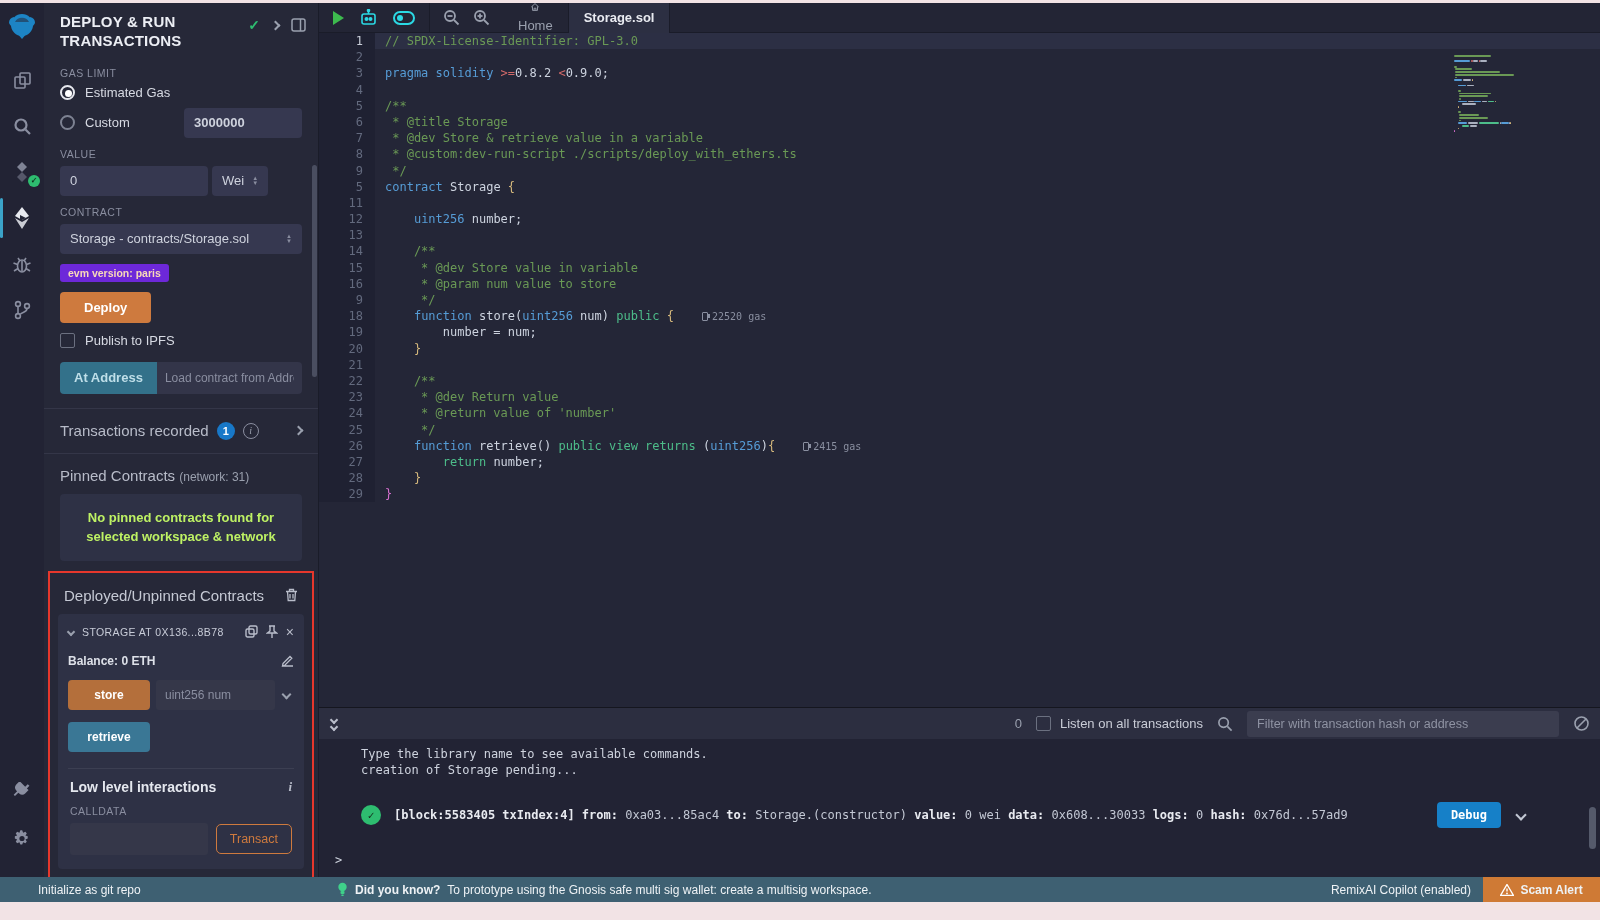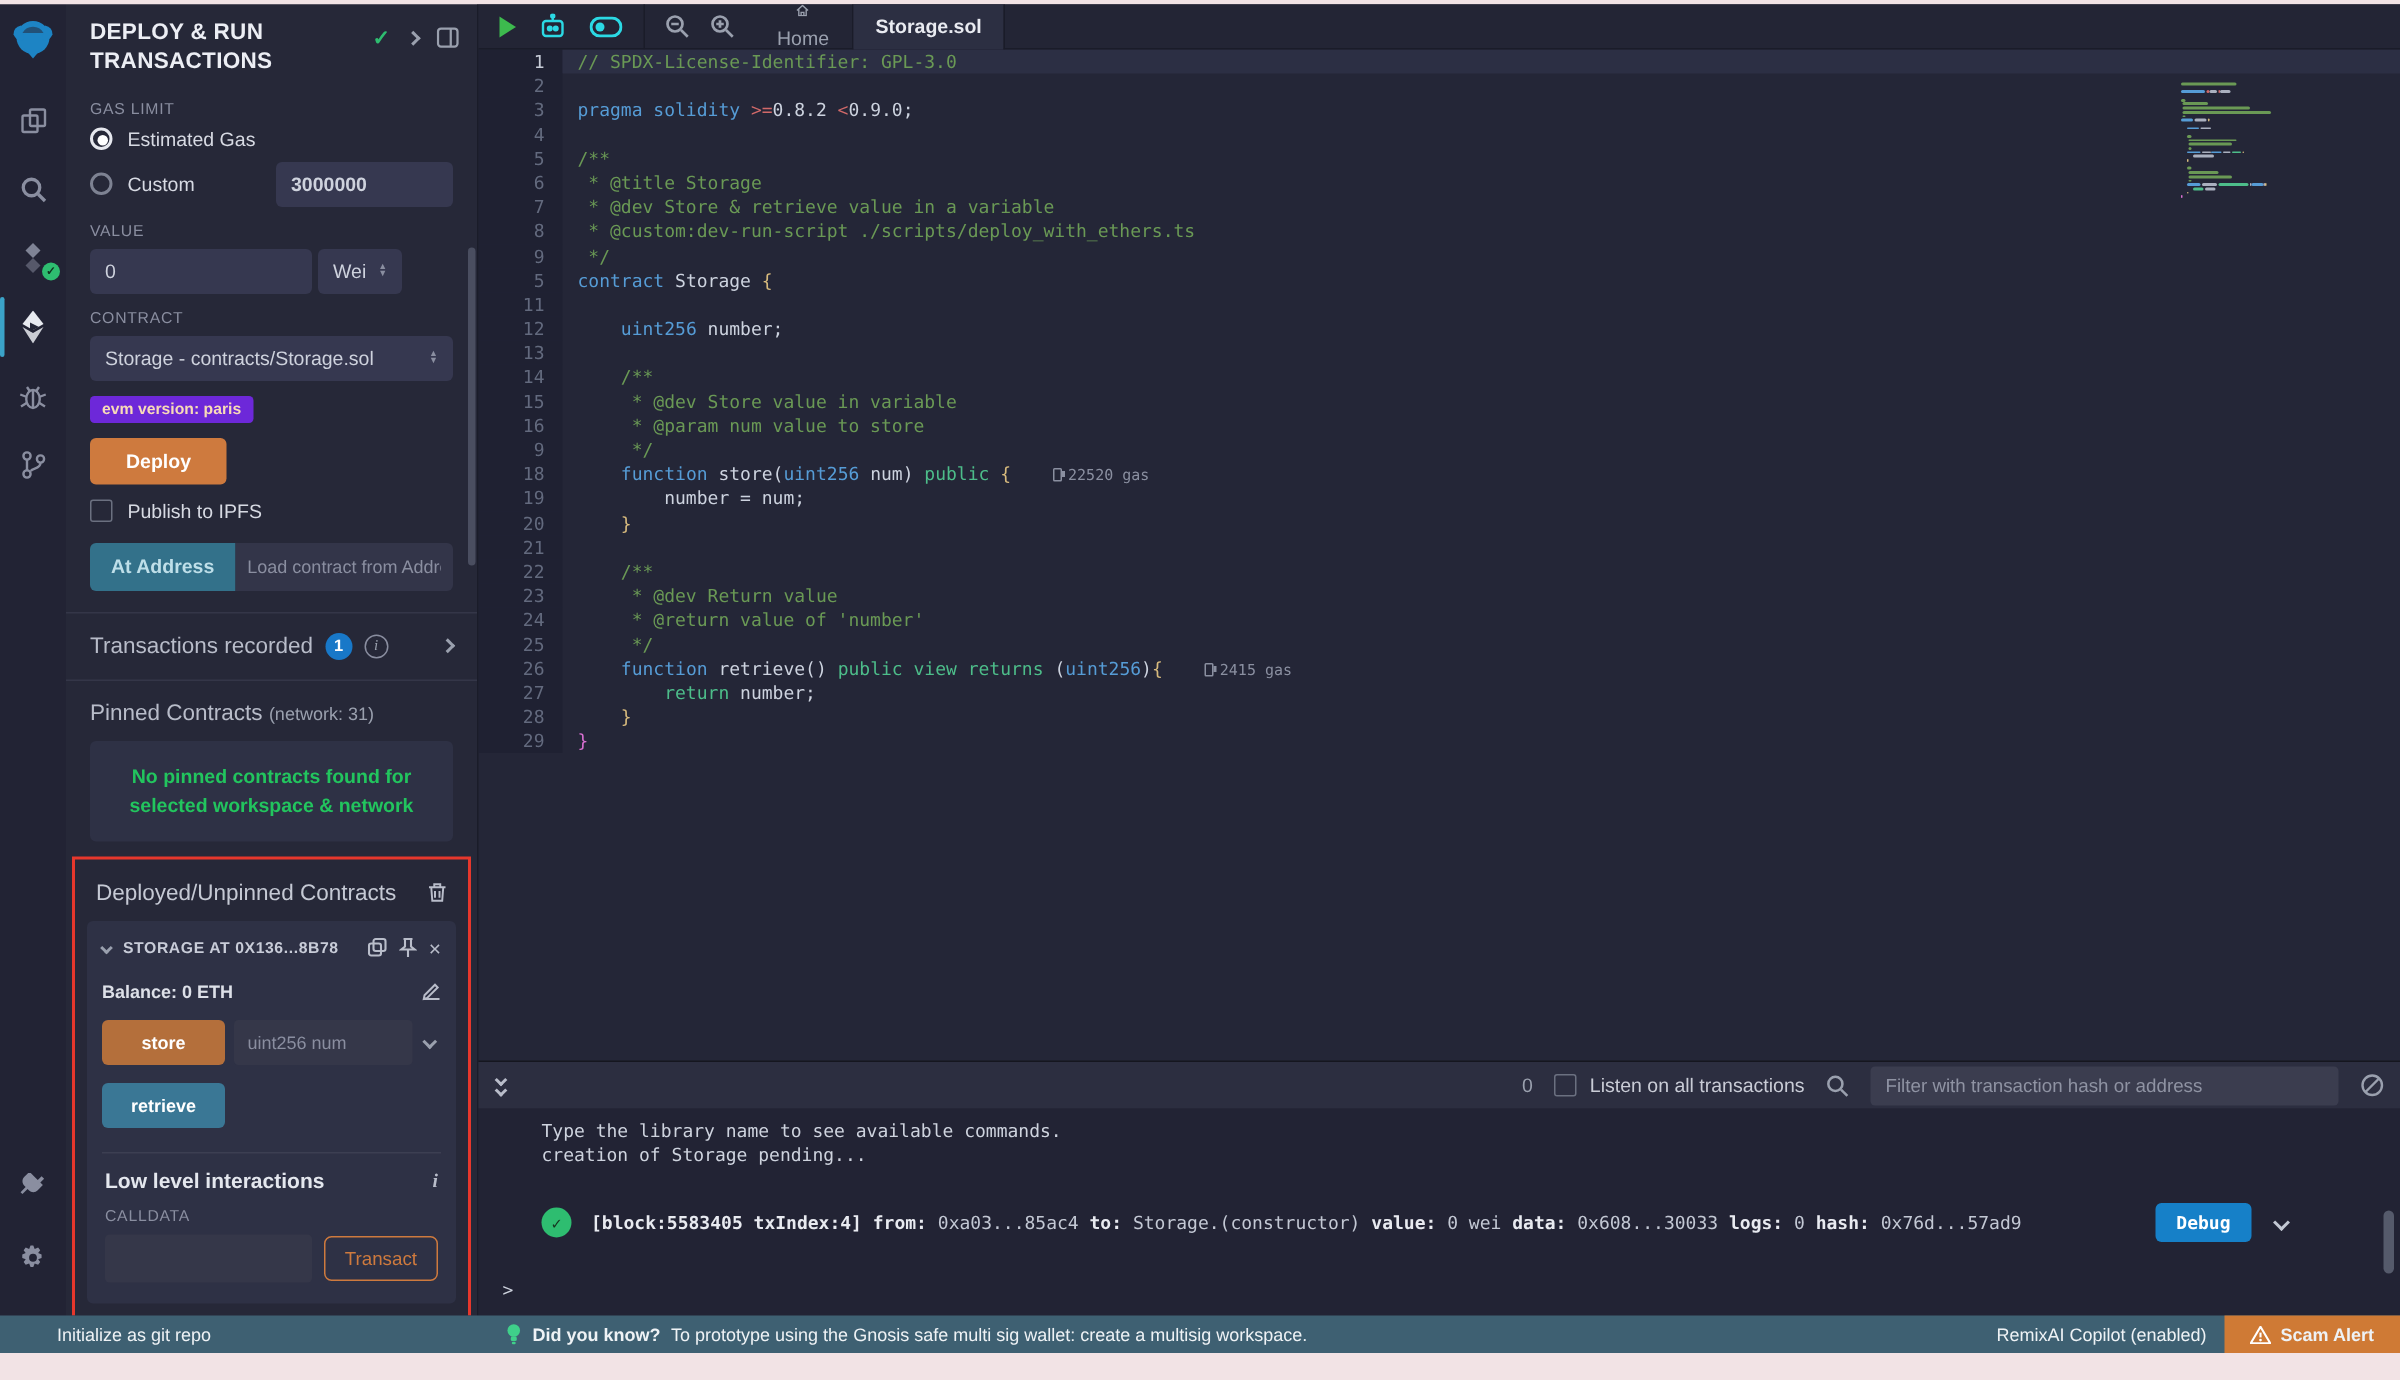--- a/index.html
+++ b/index.html
@@ -50,28 +50,28 @@
   .ataddr-btn { background:#33718a; color:#bfdfe9; font-size:13px; font-weight:bold; border:none; border-radius:4px 0 0 4px; padding:0 14px; height:32px; cursor:pointer; }
   .ataddr-input { flex:1; background:#333549; border:none; border-radius:0 4px 4px 0; height:32px; color:#ced2dd; font-size:12px; padding:0 8px; outline:none; min-width:0; }
   .ataddr-input::placeholder { color:#8a8ea0; }
   .divider { height:1px; background:#343648; margin:14px 0 0; }
   .trans-row { display:flex; align-items:center; gap:8px; padding:13px 16px; font-size:15px; color:#b8bcc9; }
   .count-badge { width:18px; height:18px; border-radius:50%; background:#1878c8; color:#fff; font-size:11px; font-weight:bold; display:flex; align-items:center; justify-content:center; }
   .info-circ { width:16px; height:16px; border-radius:50%; border:1px solid #8a8ea0; color:#9aa0ae; font-size:10px; font-style:italic; font-family:"Liberation Serif",serif; display:flex; align-items:center; justify-content:center; }
   .trans-row .chev { margin-left:auto; }
   .pinned-title { padding:13px 16px 10px; font-size:15px; color:#b8bcc9; }
   .pinned-title .net { font-size:12px; color:#9aa0ae; }
-  .empty-box { margin:0 16px; background:#2e3145; border-radius:4px; padding:14px 18px; text-align:center; font-size:13px; font-weight:600; color:#22c55e; line-height:1.5; }
+  .empty-box { margin:0 16px; background:#2e3145; border-radius:4px; padding:14px 18px; text-align:center; font-size:13px; font-weight:600; color:#bef264; line-height:1.5; }
   .red-section { margin:10px 4px 0; border:2px solid #e6372c; padding:8px 8px 16px; }
   .dep-title-row { display:flex; align-items:center; padding:6px 6px 10px; }
   .dep-title { font-size:15px; color:#c5c9d4; }
   .icon-btn { background:none; border:none; color:#b9bdca; cursor:pointer; padding:0; display:flex; align-items:center; }
   .contract-card { background:#2e3145; border-radius:4px; padding:10px 10px 14px; }
   .card-head { display:flex; align-items:center; gap:8px; }
-  .card-head .title { font-size:10.5px; letter-spacing:.4px; color:#c8ccd8; font-weight:700; flex:1; white-space:nowrap; }
+  .card-head .title { font-size:10.5px; letter-spacing:.4px; color:#c8ccd8; font-weight:400; flex:1; white-space:nowrap; }
   .card-head .chev { width:6px; height:6px; }
   .balance-row { display:flex; align-items:center; margin-top:14px; font-size:12px; font-weight:bold; color:#dde0e8; }
   .balance-row .icon-btn { margin-left:auto; }
   .fn-row { display:flex; align-items:center; margin-top:12px; gap:0; }
   .fn-btn { border:none; border-radius:4px; color:#fff; font-size:12px; font-weight:bold; width:82px; height:30px; cursor:pointer; }
   .fn-btn.store { background:#b46f3b; }
   .fn-btn.retrieve { background:#3a7795; }
   .fn-input { flex:1; margin-left:6px; background:#353749; border:none; height:30px; border-radius:3px; color:#8a8ea0; font-size:12px; padding:0 9px; outline:none; min-width:0; }
   .fn-input::placeholder { color:#8a8ea0; }
   .fn-row .chev { margin:0 4px 0 8px; }

